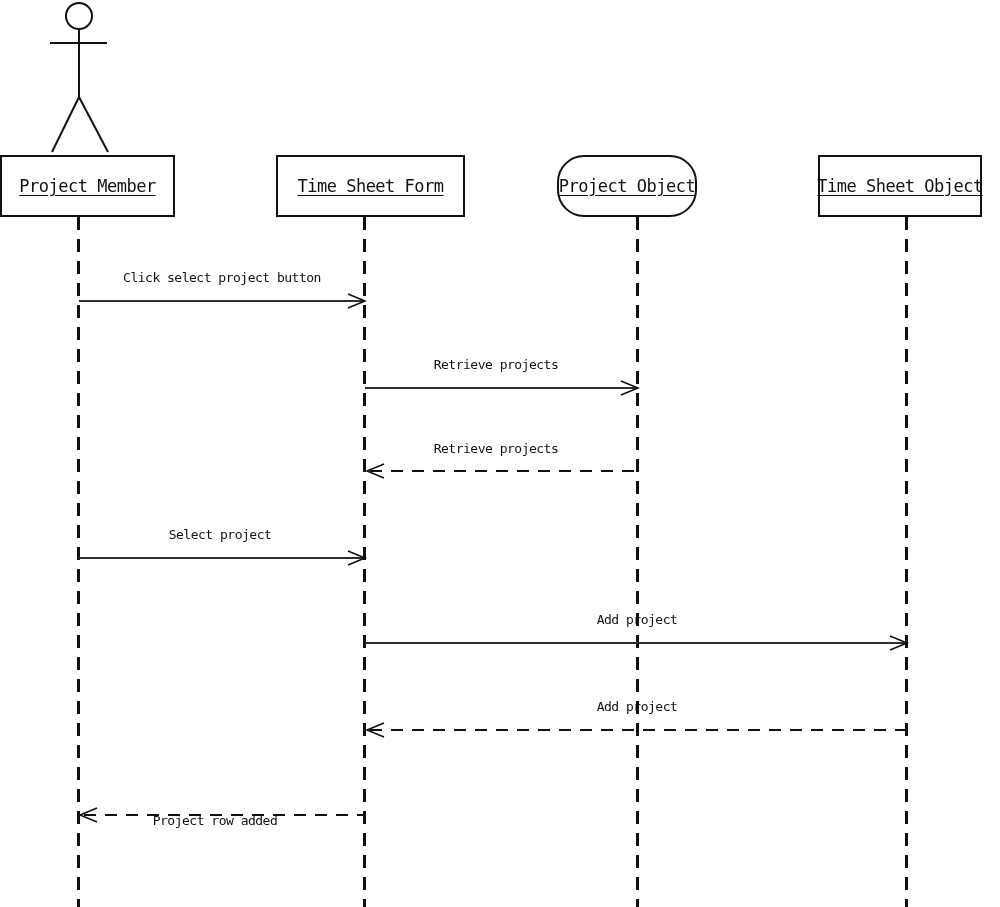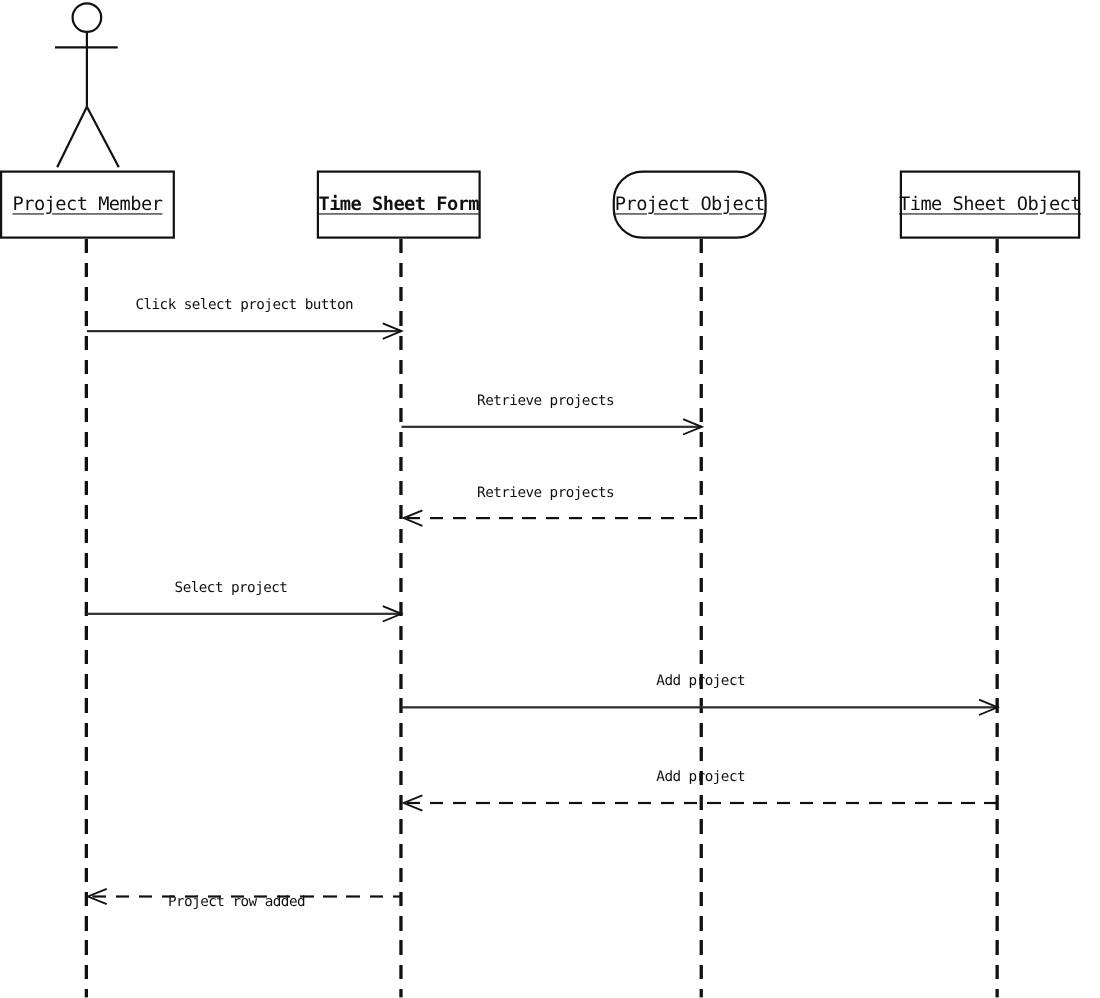--- a/index.html
+++ b/index.html
@@ -27,22 +27,22 @@
     align-items: center;
     justify-content: center;
   }
   .pbox .plabel {
     font-size: 17px;
     text-decoration: underline;
     text-underline-offset: 3px;
     white-space: nowrap;
     letter-spacing: -0.5px;
   }
-  .box-pm  { left: 0px;   width: 159px; }
-  .box-tsf { left: 288px; width: 149px; font-weight: bold; }
+  .box-pm  { left: 0px;   width: 175px; }
+  .box-tsf { left: 276px; width: 189px; }
   .box-po  { left: 557px; width: 140px; border-radius: 27px; }
   .box-tso { left: 818px; width: 164px; }
 
   .lifeline {
     position: absolute;
     top: 217px;
     height: 690px;
     width: 3px;
     background: repeating-linear-gradient(
       to bottom,
@@ -132,21 +132,21 @@
   <svg class="arrowhead" style="left:618px; top:379px" viewBox="0 0 22 18">
     <path d="M3,2 L20,9 L3,16" fill="none" stroke="#111111" stroke-width="1.7"></path>
   </svg>
 
   <div class="msg-label" style="left:496px; top:438px">Retrieve projects</div>
   <div class="msg-line dashed" style="left:370px; top:470px; width:268px"></div>
   <svg class="arrowhead" style="left:365px; top:462px" viewBox="0 0 22 18">
     <path d="M19,2 L2,9 L19,16" fill="none" stroke="#111111" stroke-width="1.7"></path>
   </svg>
 
-  <div class="msg-label" style="left:210px; top:524px">Select project</div>
+  <div class="msg-label" style="left:220px; top:524px">Select project</div>
   <div class="msg-line solid" style="left:79px; top:557px; width:286px"></div>
   <svg class="arrowhead" style="left:345px; top:549px" viewBox="0 0 22 18">
     <path d="M3,2 L20,9 L3,16" fill="none" stroke="#111111" stroke-width="1.7"></path>
   </svg>
 
   <div class="msg-label" style="left:637px; top:609px">Add project</div>
   <div class="msg-line solid" style="left:365px; top:642px; width:542px"></div>
   <svg class="arrowhead" style="left:887px; top:634px" viewBox="0 0 22 18">
     <path d="M3,2 L20,9 L3,16" fill="none" stroke="#111111" stroke-width="1.7"></path>
   </svg>

